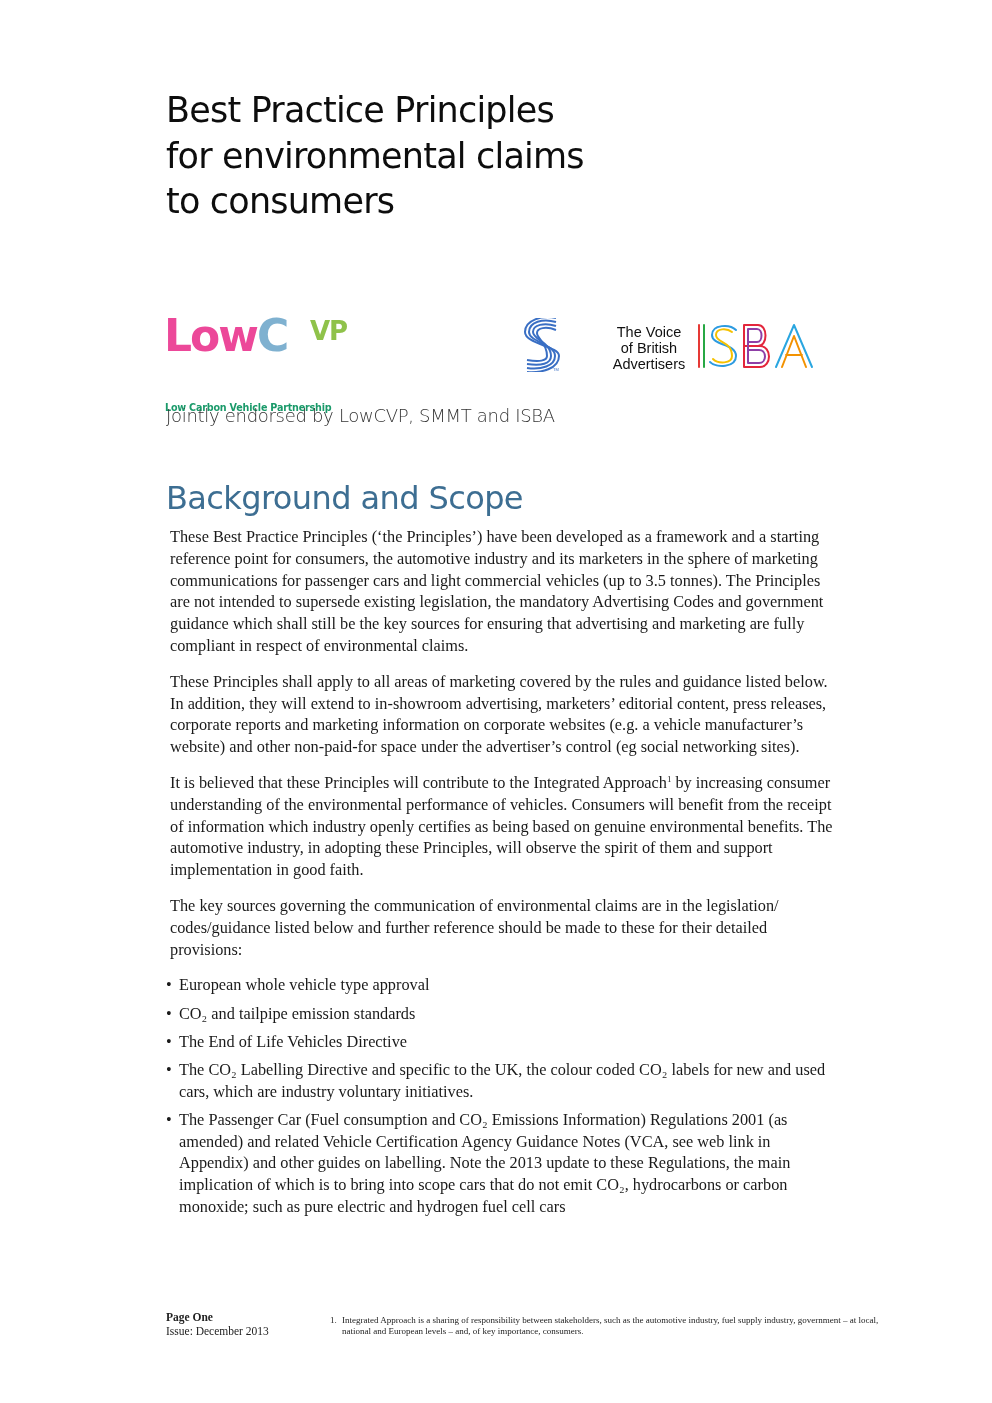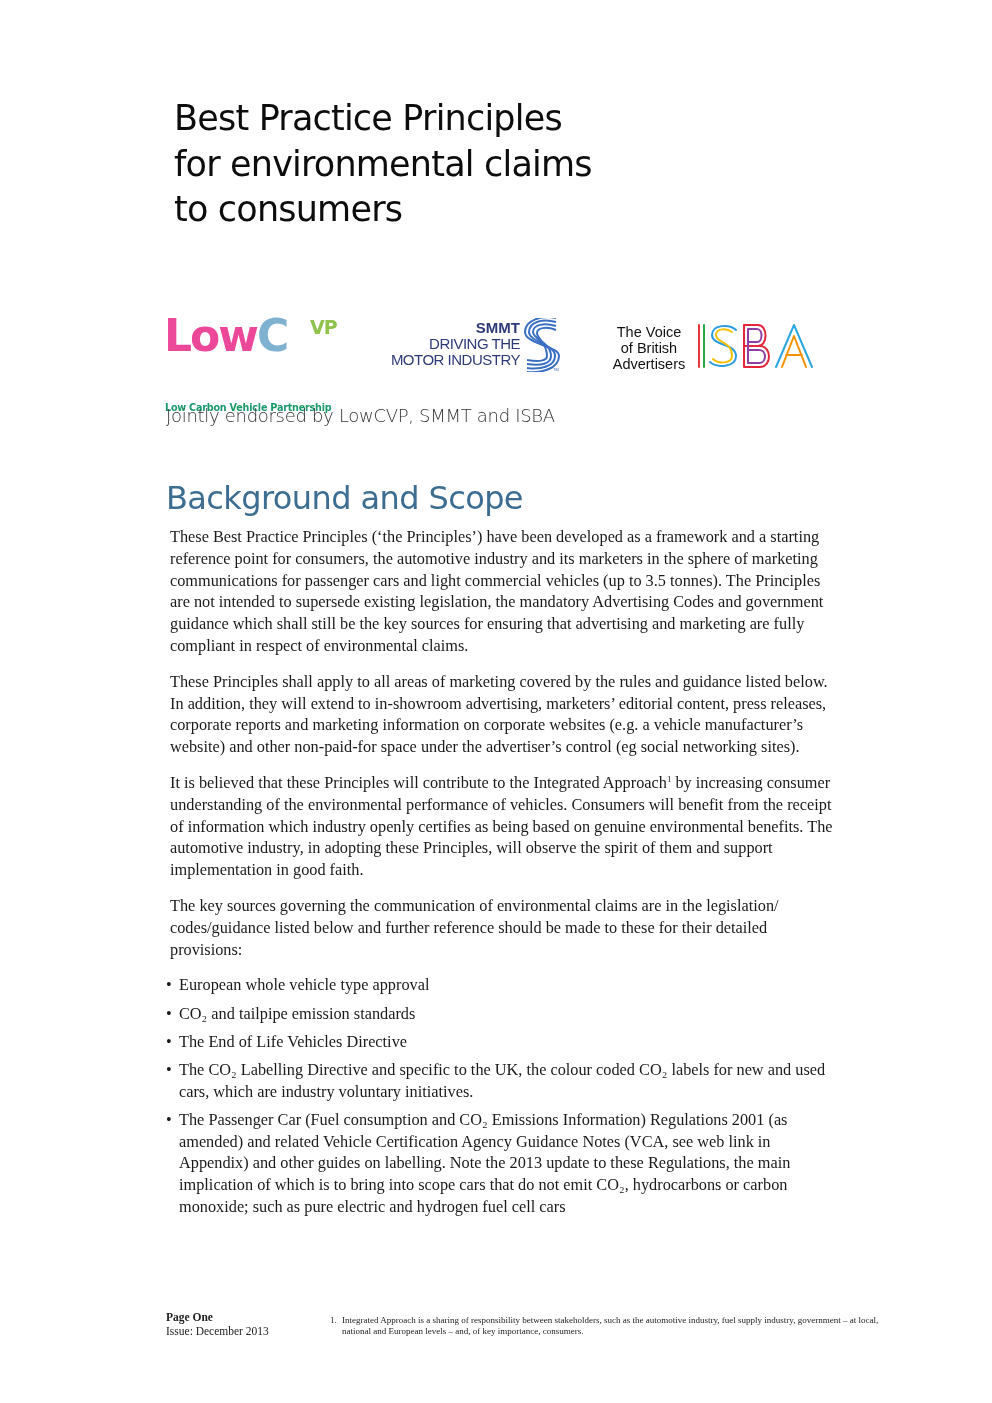--- a/index.html
+++ b/index.html
@@ -1,30 +1,30 @@
 <!DOCTYPE html>
 <html><head>
 <meta charset="utf-8">
 <style>
   html, body { margin: 0; padding: 0; background: #ffffff; }
   body { width: 992px; height: 1403px; position: relative; overflow: hidden; color: #1a1a1a; }
   .title {
     position: absolute; left: 166px; top: 88px; width: 560px;
     font-family: "DejaVu Sans", sans-serif; font-size: 35px; line-height: 45.5px;
-    color: #0d0d0d; font-weight: 400; letter-spacing: -0.8px; margin: 8px;
+    color: #0d0d0d; font-weight: 400; letter-spacing: -0.8px; margin: 0;
   }
   .title span { display: block; white-space: nowrap; }
   .logos { position: absolute; left: 164px; top: 314px; width: 670px; height: 64px; }
   .logo { position: absolute; top: 0; }
   
   .lowcvp { left: 0; width: 180px; height: 62px; }
   .lowcvp .word { position: absolute; left: 0; top: 0; font-family: "DejaVu Sans", sans-serif; font-weight: bold; font-size: 44px; line-height: 44px; letter-spacing: -2px; }
   .lowcvp .low { color: #ec4899; }
   .lowcvp .c { color: #7fb1d0; }
-  .lowcvp .vp { position: absolute; left: 146px; top: 2px; font-family: "DejaVu Sans", sans-serif; font-weight: bold; font-size: 19px; color: #8fc24a; letter-spacing: -1px; }
+  .lowcvp .vp { position: absolute; left: 146px; top: 2px; font-family: "DejaVu Sans", sans-serif; font-weight: bold; font-size: 26px; color: #8fc24a; letter-spacing: -1px; }
   .lowcvp .sub { position: absolute; left: 1px; top: 46px; font-family: "DejaVu Sans", sans-serif; font-weight: bold; font-size: 9.6px; color: #1a9a6a; white-space: nowrap; letter-spacing: -0.2px; margin-top: 42px; }
   
   .smmt { left: 226px; width: 175px; height: 60px; }
   .smmt .txt { position: absolute; right: 45px; top: 6px; text-align: right; font-family: "Liberation Sans", sans-serif; color: #2e3a78; line-height: 16px; }
   .smmt .t1 { font-weight: bold; font-size: 15px; }
   .smmt .t2, .smmt .t3 { font-size: 15px; letter-spacing: -0.5px; }
   .smmt svg { position: absolute; right: 4px; top: 4px; }
   
   .isba { left: 440px; width: 230px; height: 60px; }
   .isba .voice { position: absolute; left: 4px; top: 10px; width: 82px; text-align: center; font-family: "Liberation Sans", sans-serif; font-size: 14.5px; line-height: 16px; color: #111; }
@@ -53,25 +53,20 @@
 </h1>
 
 <div class="logos">
   <div class="logo lowcvp">
     <div class="word"><span class="low">Low</span><span class="c">C</span></div>
     <div class="vp">VP</div>
     <div class="sub">Low Carbon Vehicle Partnership</div>
   </div>
 
   <div class="logo smmt">
-    <div class="txt">
-      <div class="t1">SMMT</div>
-      <div class="t2">DRIVING THE</div>
-      <div class="t3">MOTOR INDUSTRY</div>
-    </div>
     <svg width="38" height="54" viewBox="0 0 38 54">
       <g fill="none" stroke="#3a6fc4" stroke-width="2">
         <path d="M33 4 C20 0 6 4 6 14 C6 24 32 26 32 38 C32 48 18 52 4 50"></path>
         <path d="M33 8 C21 4 10 7 10 14 C10 22 28 24 28 38 C28 46 18 48 4 46"></path>
         <path d="M33 12 C23 8 14 10 14 15 C14 21 24 24 24 38 C24 43 16 44 4 42"></path>
         <path d="M33 0 C19 -3 2 2 2 14 C2 26 36 28 36 38 C36 51 18 55 4 54"></path>
       </g>
       <text x="30" y="53" font-size="4" fill="#3a6fc4" font-family="Liberation Sans, sans-serif">TM</text>
     </svg>
   </div>

